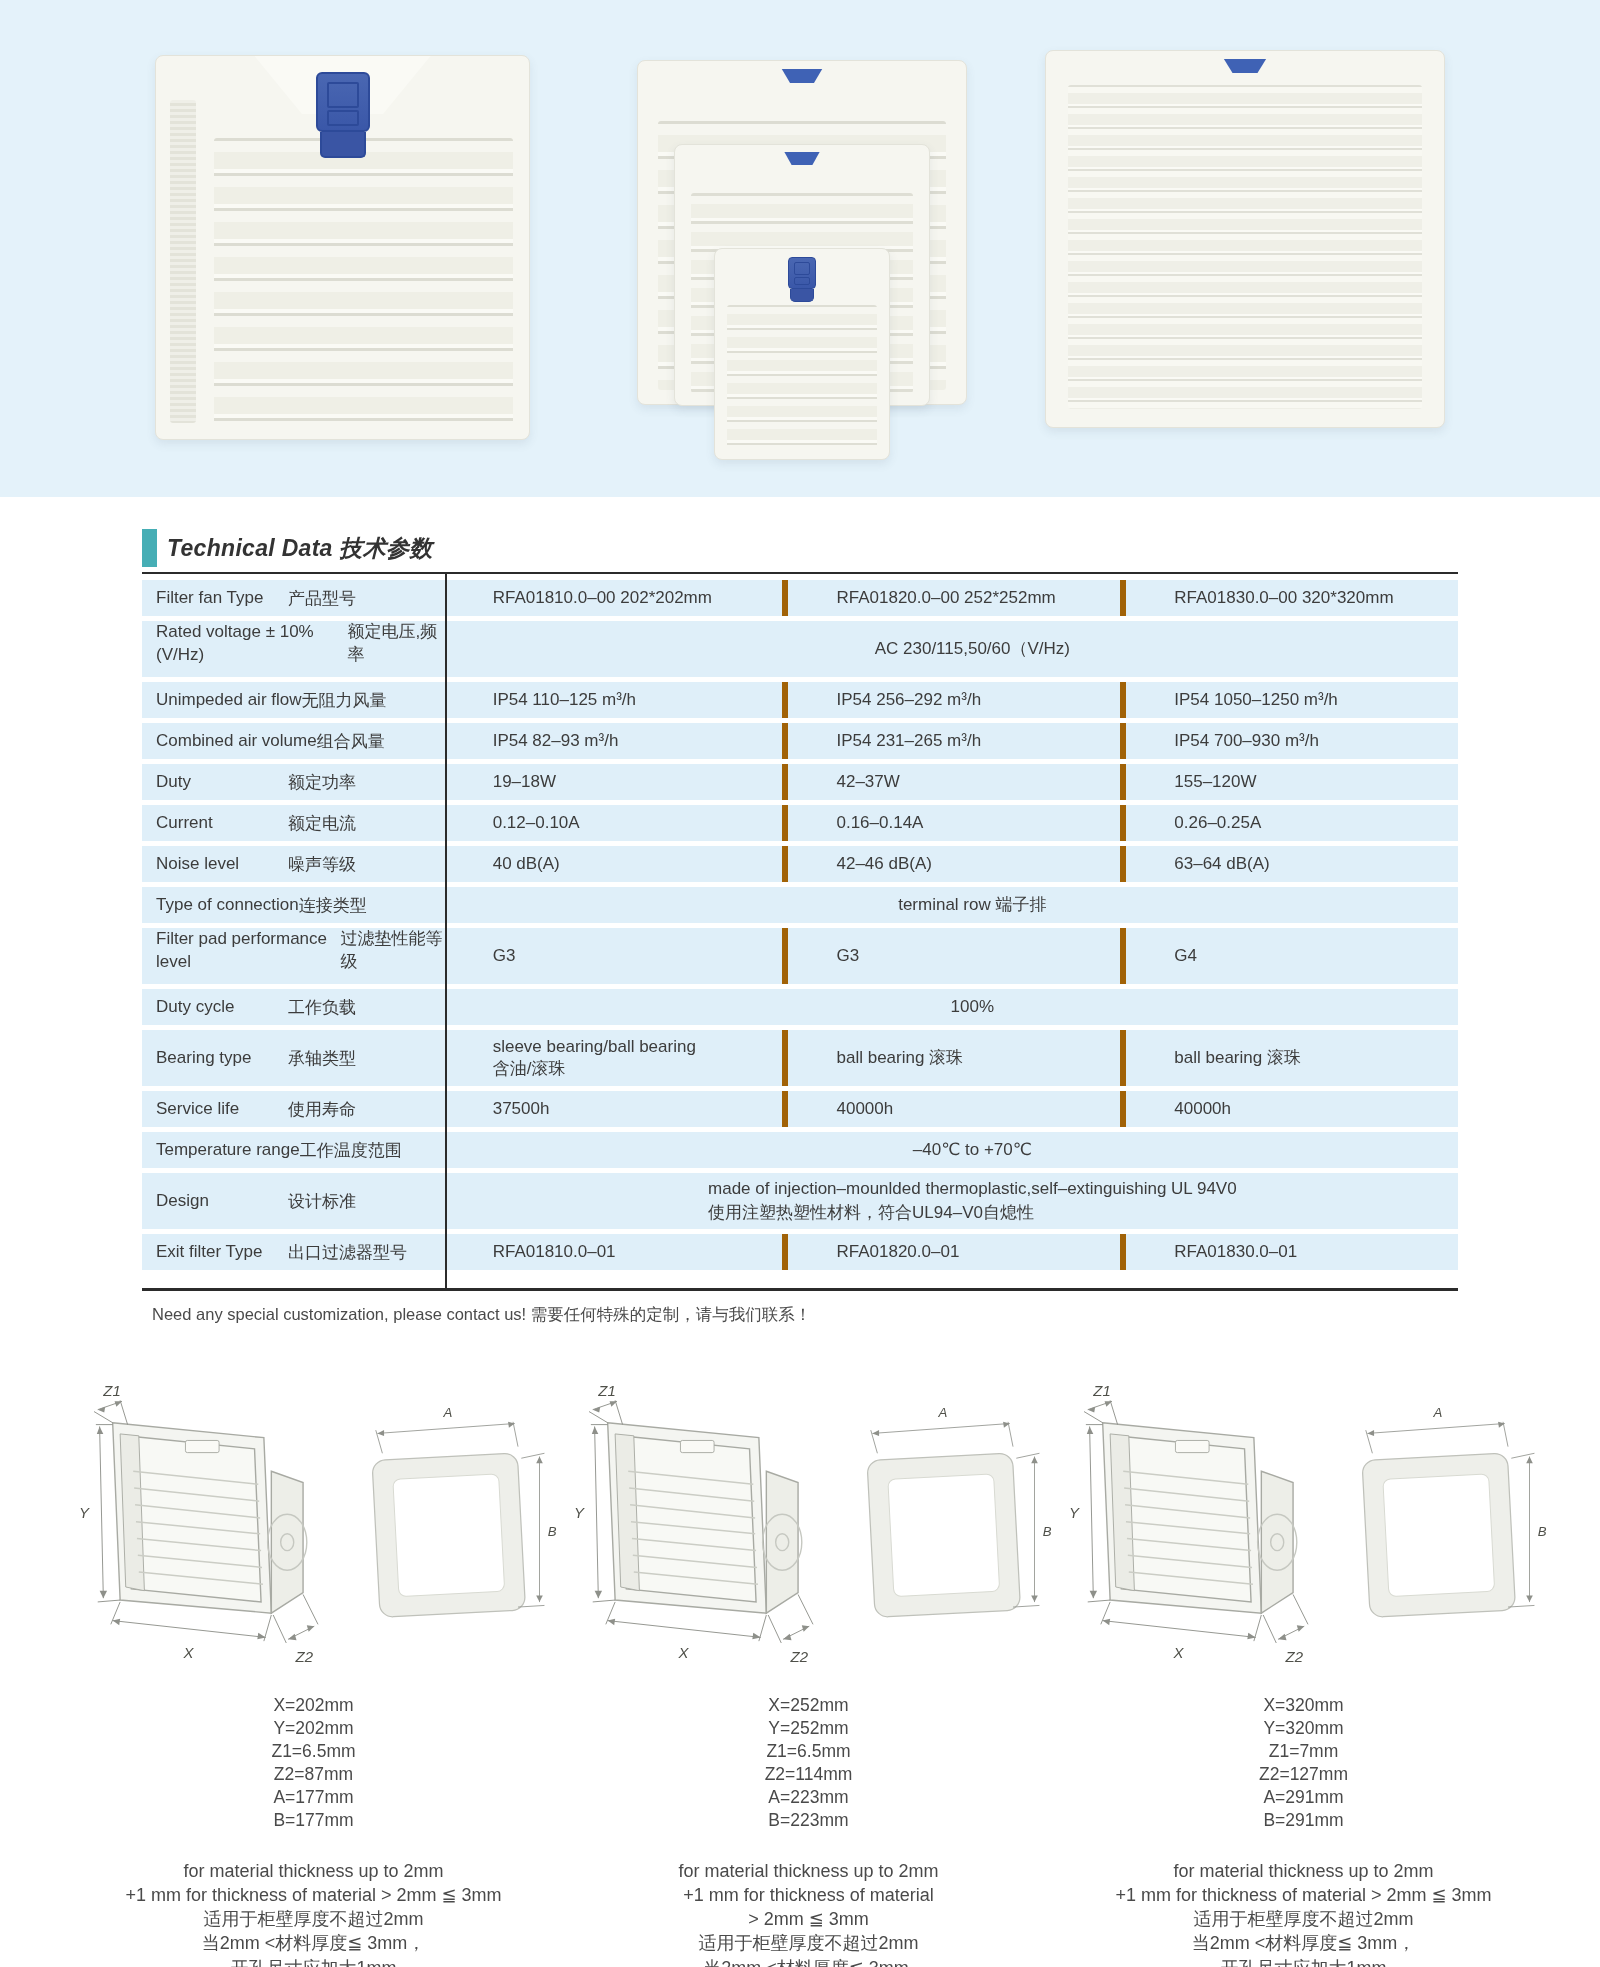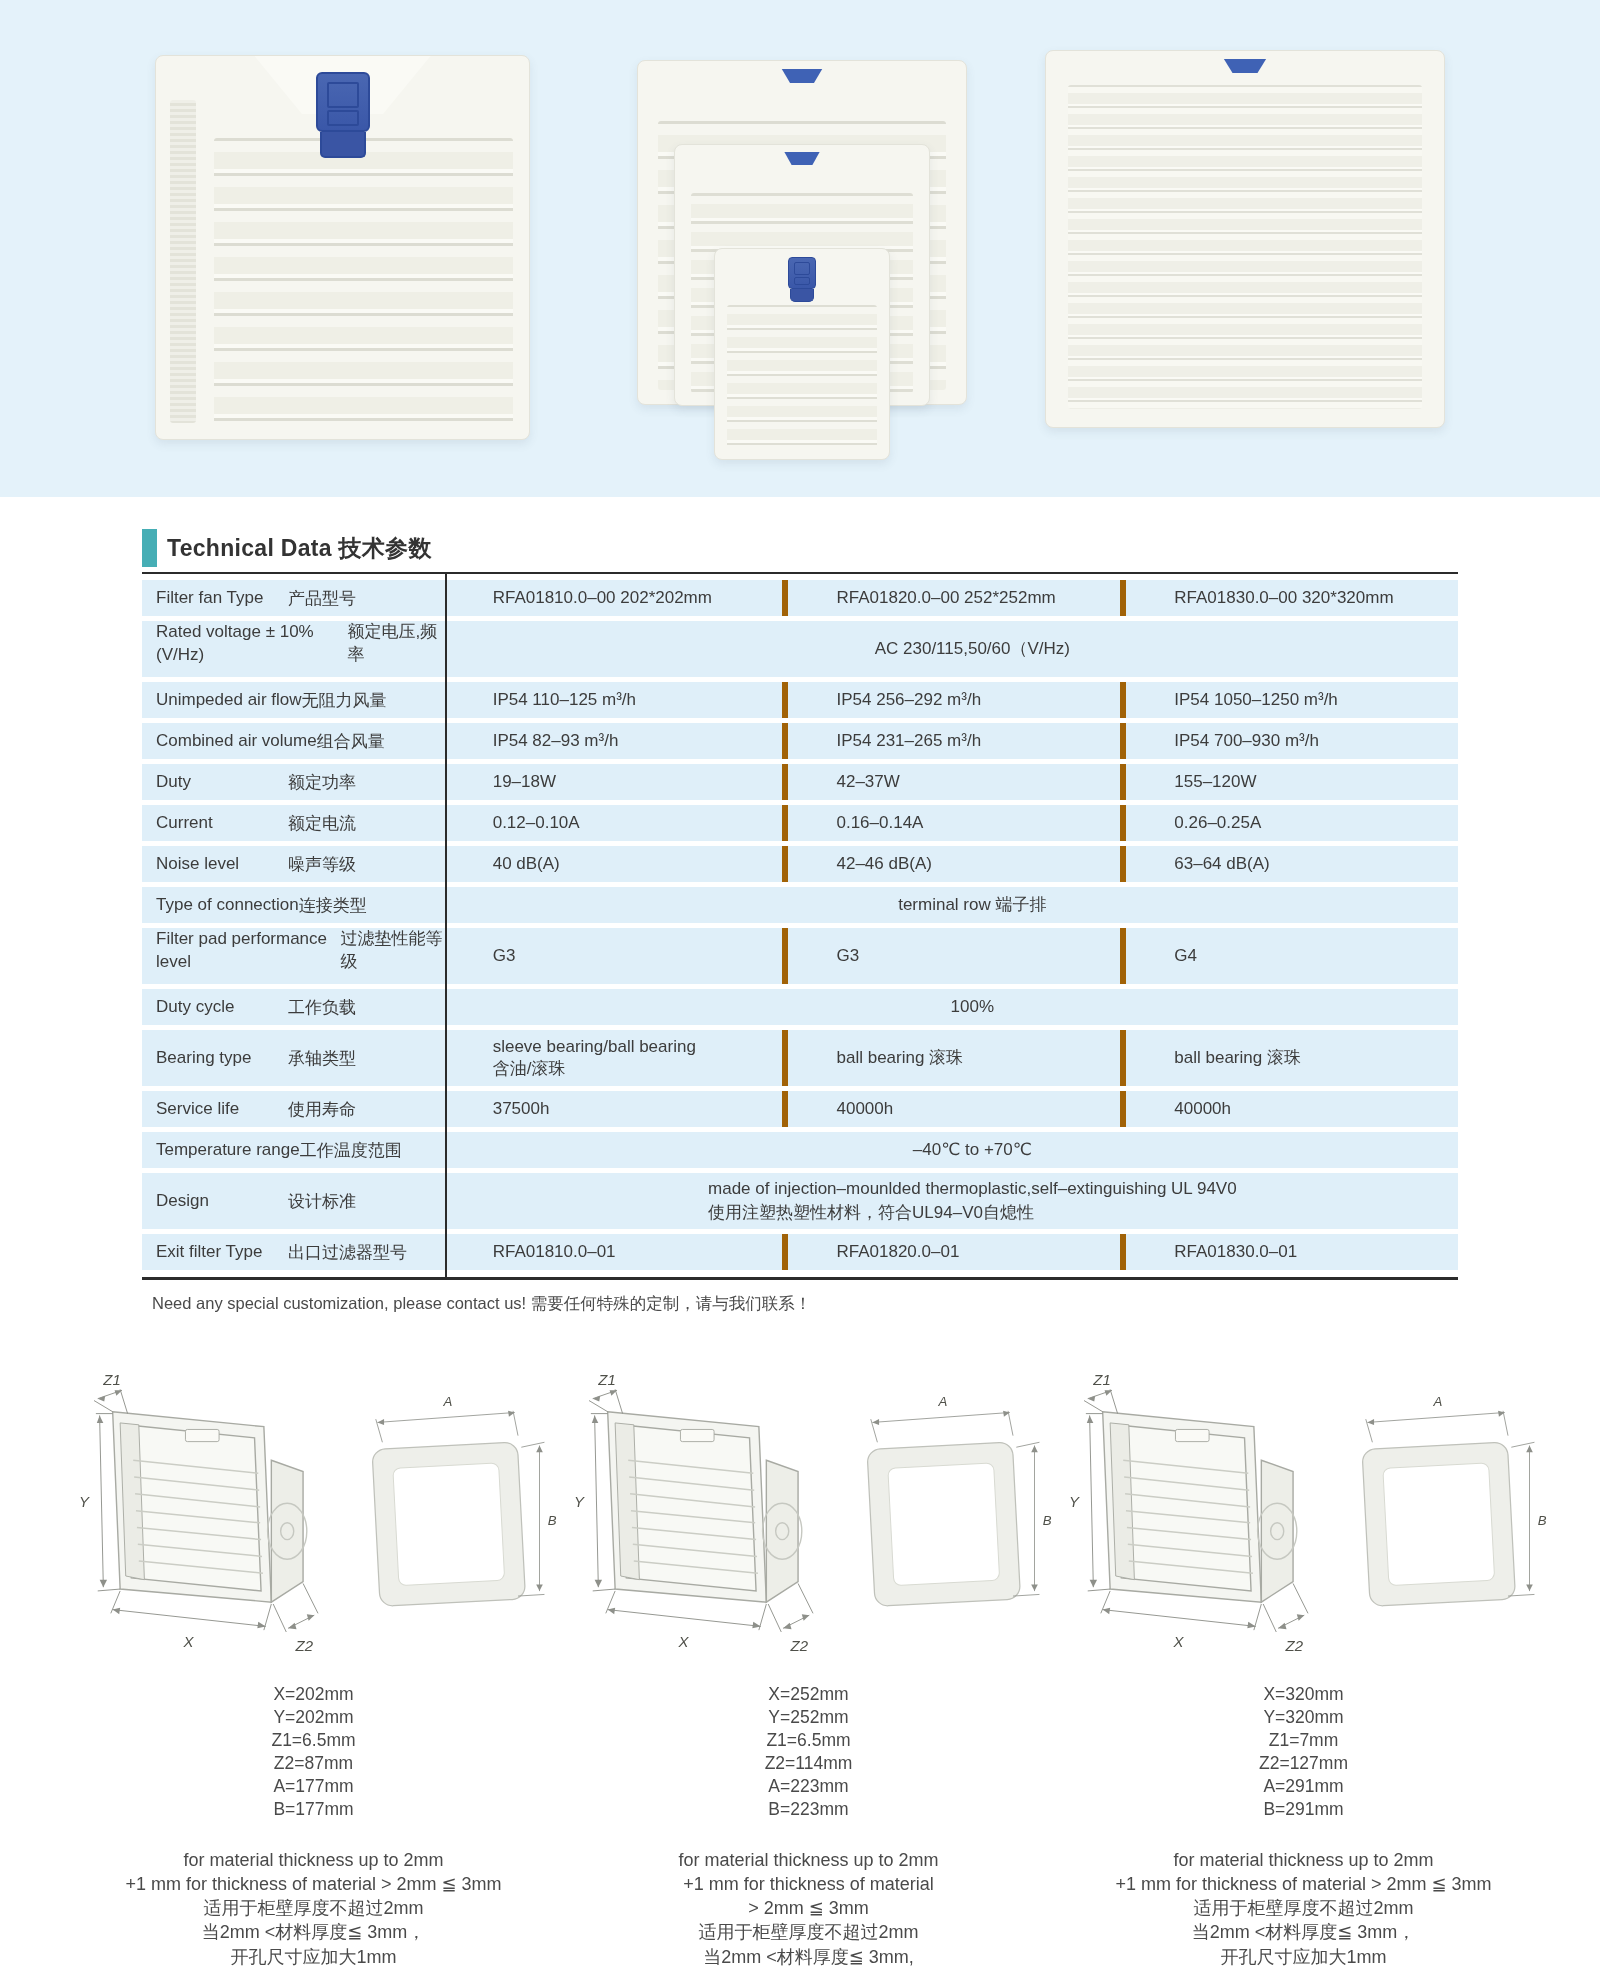--- a/index.html
+++ b/index.html
@@ -41,29 +41,29 @@
          clip-path:polygon(6% 0,94% 0,76% 100%,24% 100%); border-radius:2px; }
   .clip.small-clip .clip-top { width:28px; height:32px; border-width:1px; border-radius:4px; }
   .clip.small-clip .clip-top::before { left:5px; right:5px; top:4px; height:11px; border-width:1px; }
   .clip.small-clip .clip-top::after  { left:5px; right:5px; top:19px; height:6px; border-width:1px; }
   .clip.small-clip .clip-flap { width:24px; height:13px; border-width:1px; border-top:none; }
 
   
   .content { padding:0 142px; }
   .sec-head { margin-top:32px; display:flex; align-items:center; }
   .accent-bar { width:15px; height:38px; background:#46AEB5; margin-right:10px; }
-  .sec-title { font-size:23px; font-weight:bold; color:#333; letter-spacing:.3px; }
+  .sec-title { font-size:23px; font-weight:bold; color:#333; letter-spacing:.3px;font-style:italic; }
   .title-rule { height:2px; background:#2b2b2b; margin-top:5px; }
 
   
   .ttable { position:relative; border-bottom:3px solid #2b2b2b; padding-top:6px; padding-bottom:7px; }
   .main-vline { position:absolute; left:23%; top:0; bottom:0; width:2px; background:#2b2b2b; z-index:4; }
   .trow { display:flex; background:#DFEFF9; margin-bottom:5px; height:36px; font-size:17px; }
   .trow.h2 { height:56px; }
-  .trow:last-child { margin-bottom:0;justify-content:space-between; }
+  .trow:last-child { margin-bottom:11px;justify-content:space-between; }
   .c-label { width:23%; display:flex; align-items:center; padding-left:14px; }
   .c-label .en { display:inline-block; min-width:132px; }
   .c-label.stack { flex-direction:row; align-items:flex-start; justify-content:center; line-height:1.35; }
   .c-label.stack .en { min-width:0; }
   .c-val { width:25.67%; display:flex; align-items:center; padding-left:48px; white-space:pre-line; line-height:1.3; }
   .c-val + .c-val { border-left:6px solid #a16207; }
   .c-val:last-child { width:25.66%; }
   .c-span { flex:1; display:flex; align-items:center; justify-content:center; text-align:center; white-space:pre-line; line-height:1.4;padding-left:42px; }
   .c-span .left { text-align:left; white-space:pre-line; }
 

